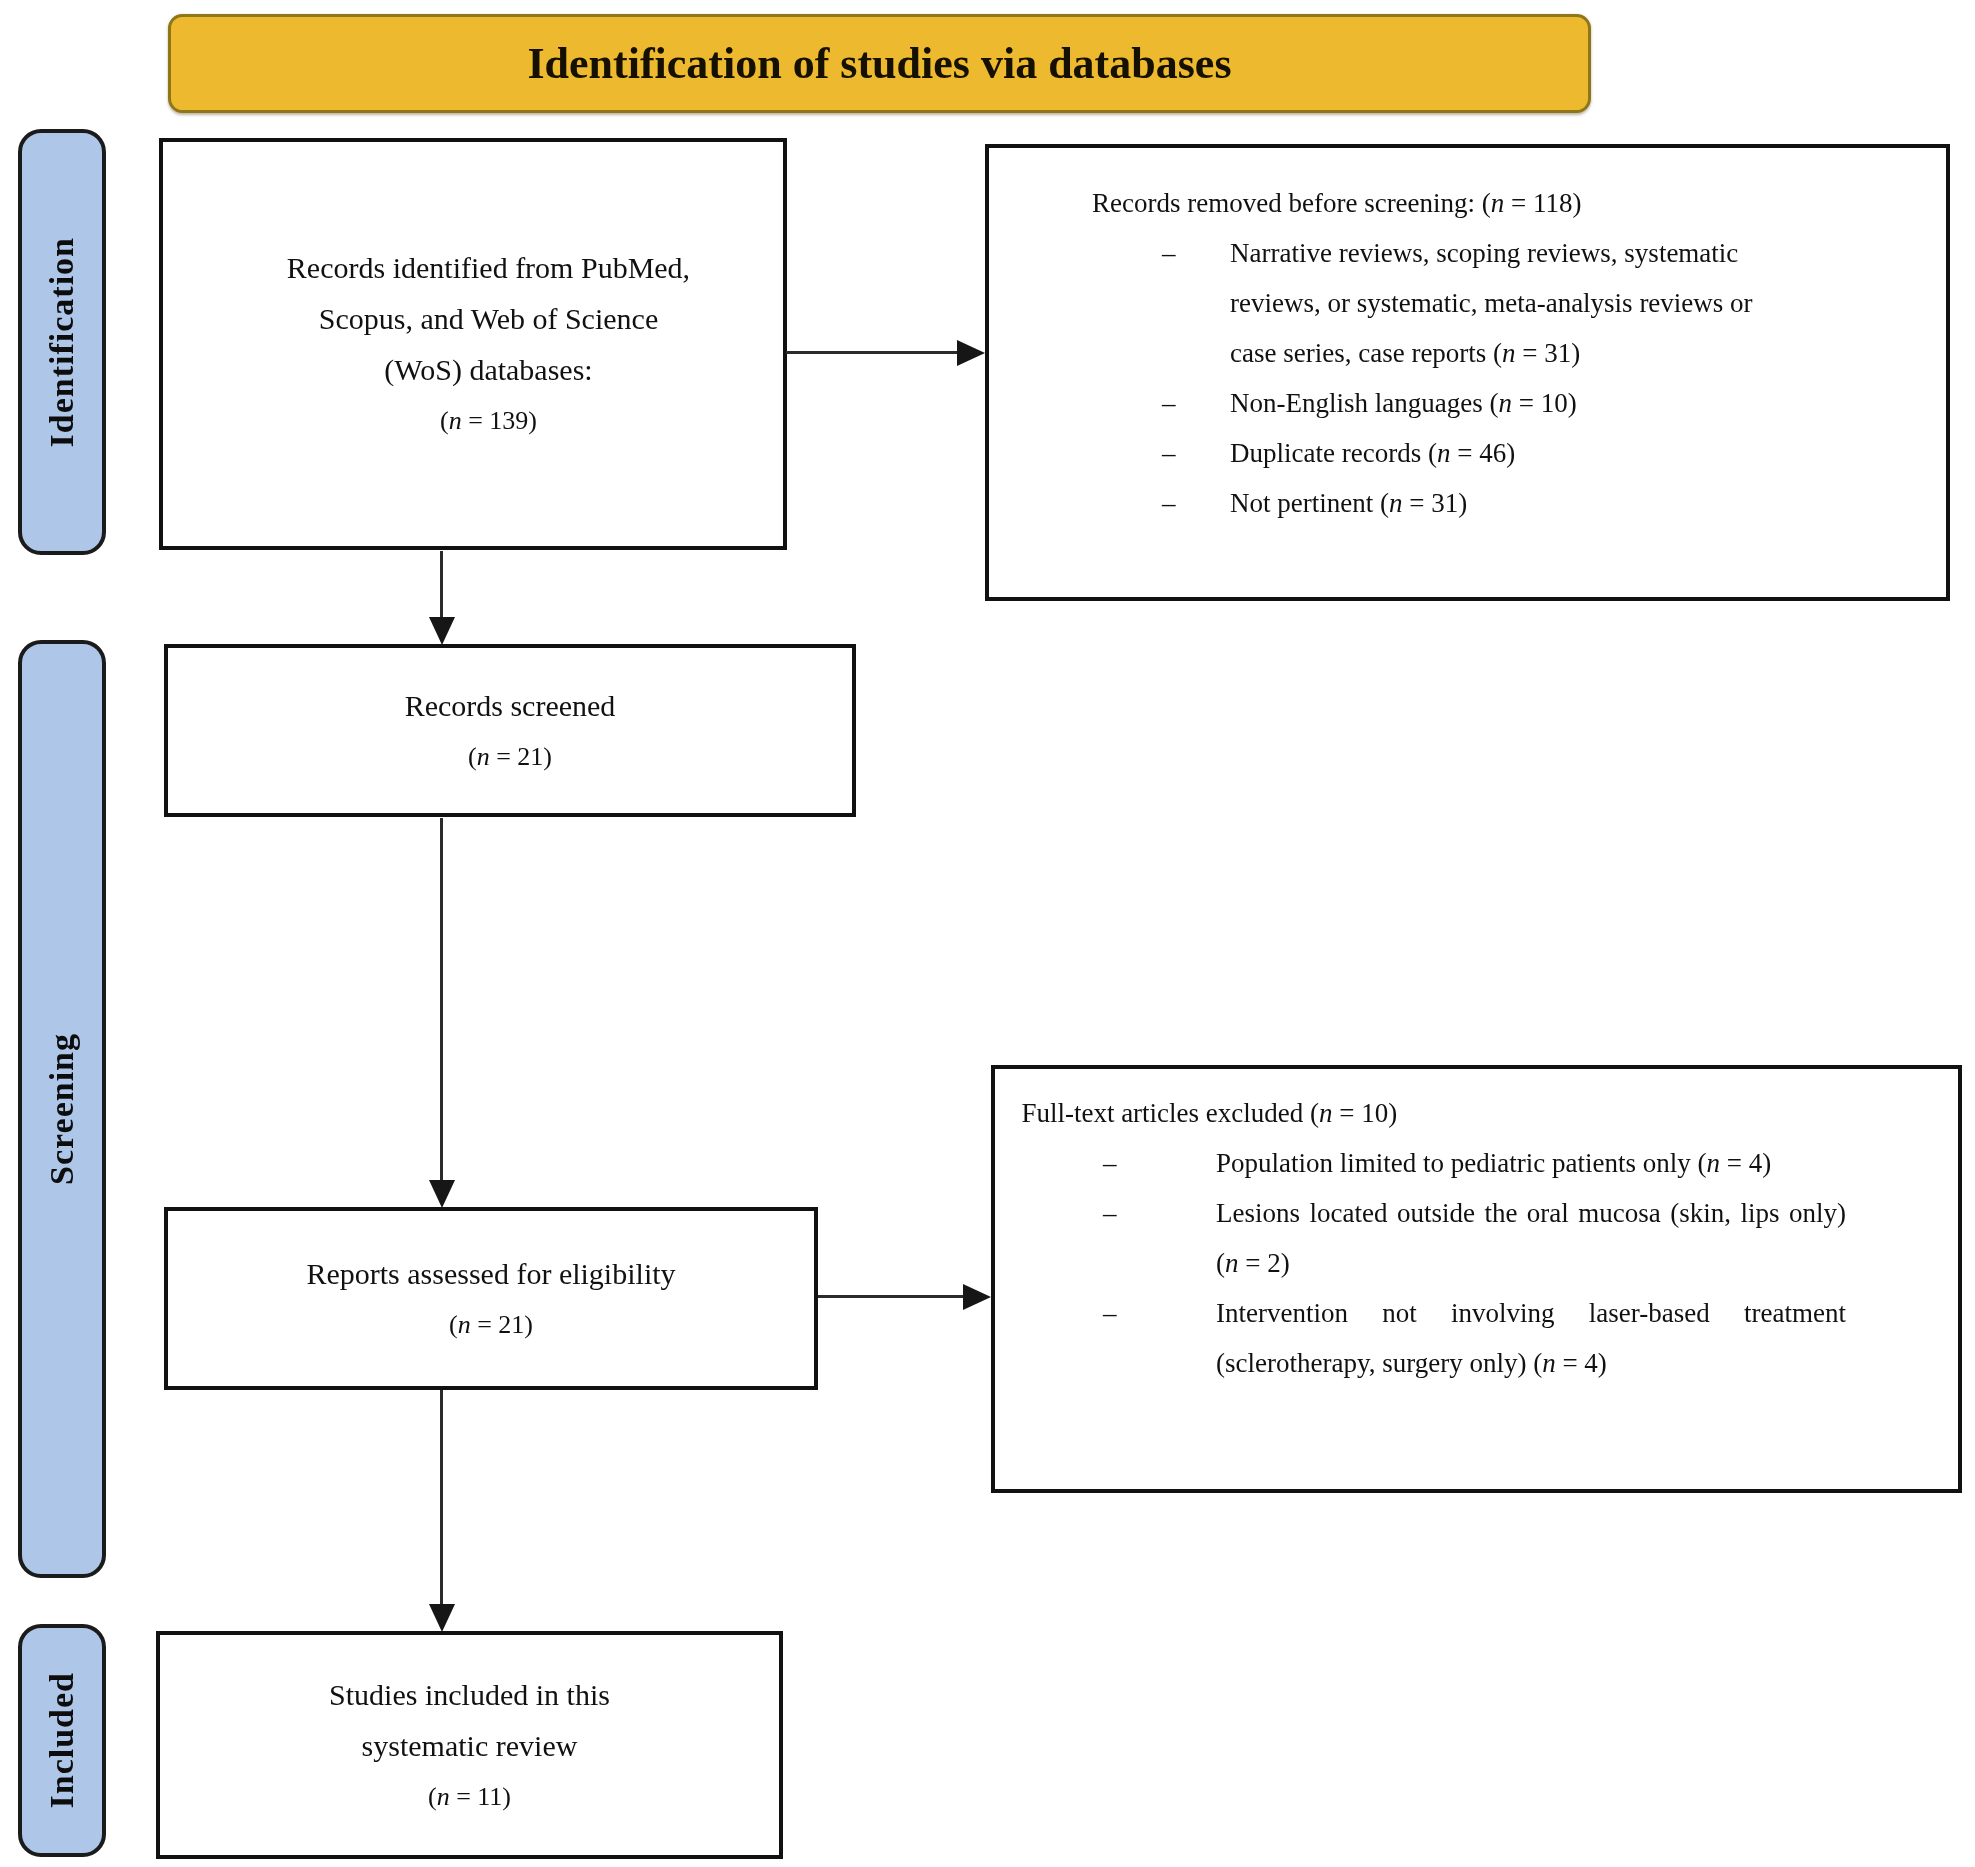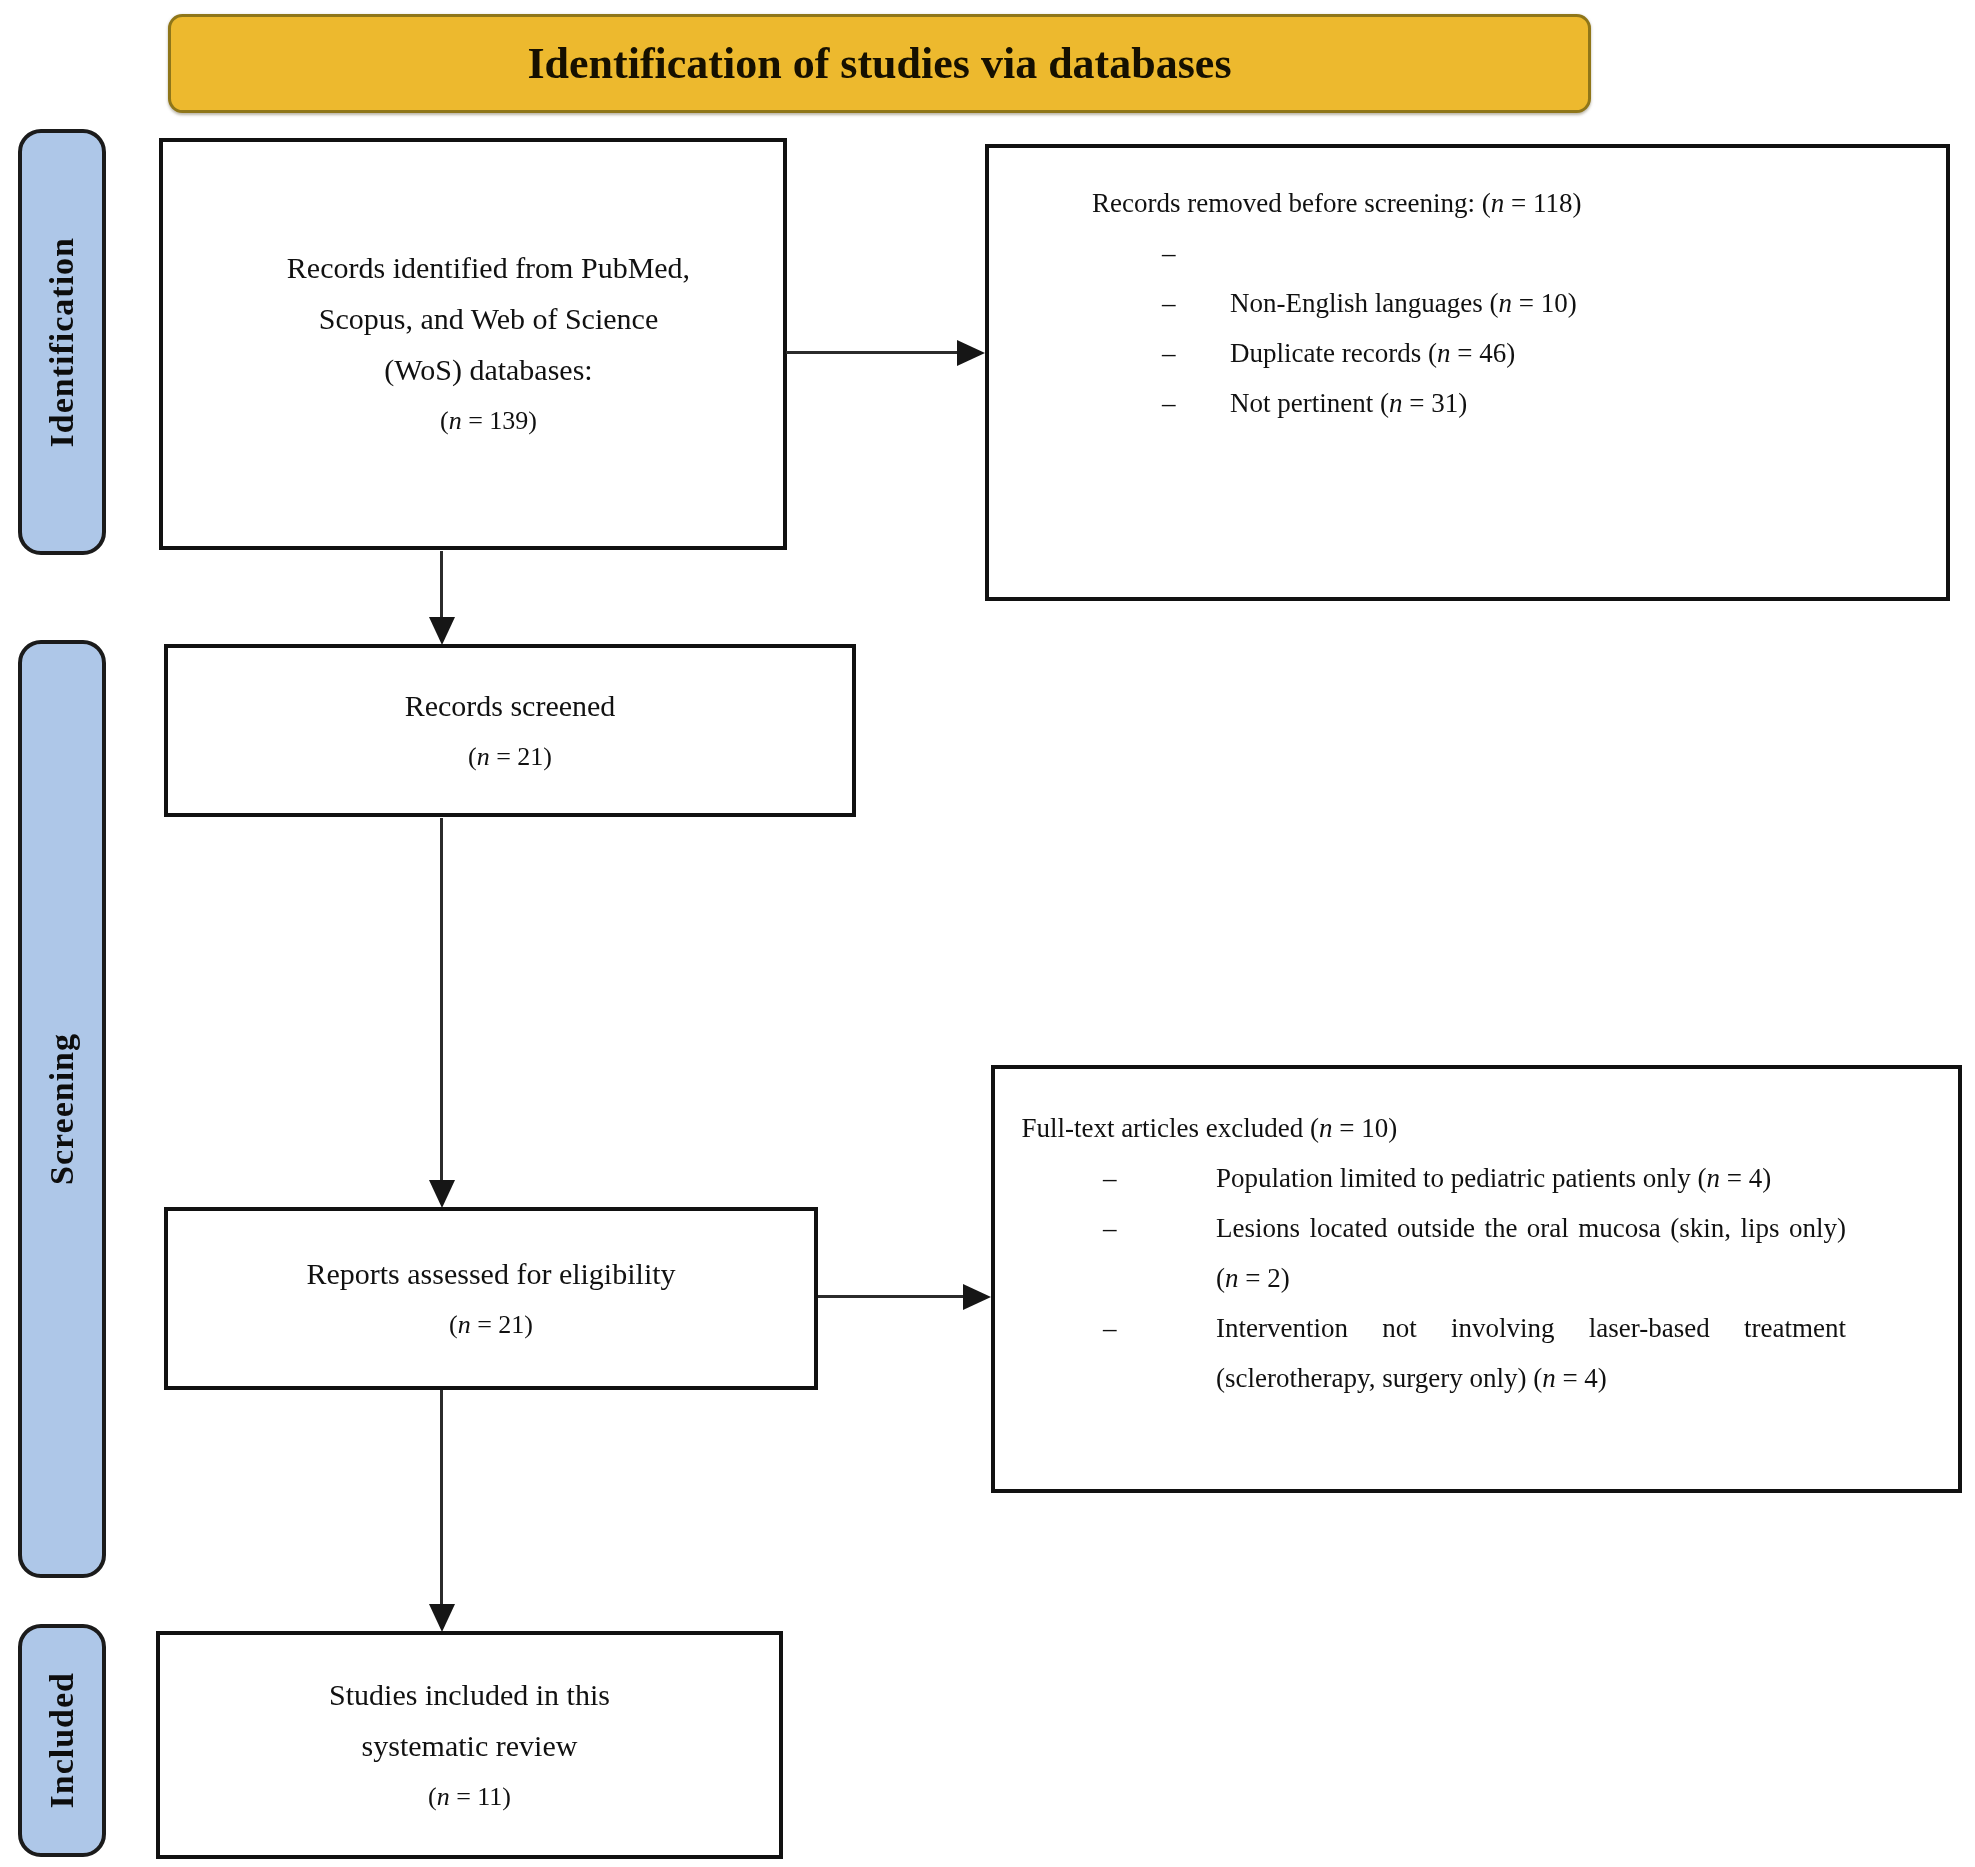--- a/index.html
+++ b/index.html
@@ -44,21 +44,21 @@
   .box-assessed   { left:164px;  top:1207px; width:654px; height:183px; }
   .box-excluded   { left:991px; top:1065px; width:971px; height:428px; }
   .box-included   { left:156px;  top:1631px; width:627px; height:228px; }
 
   .box-identified .txt { max-width:423px; }
   .box-included  .txt  { max-width:356px; }
 
   
   .listbox { font-size:27px; line-height:50px; }
   .box-removed  { padding-top:30px; }
-  .box-excluded { padding-top:34px; }
+  .box-excluded { padding-top:19px; }
   .lb-header-removed  { margin-left:103px; }
   .lb-header-excluded { margin-left:26.4px;  }
   .lb-row { display:flex; align-items:flex-start; }
   .box-removed  .lb-row { margin-left:173px; }
   .box-excluded .lb-row { margin-left:108px; }
   .dash { flex:0 0 auto; }
   .box-removed  .dash { width:68px; }
   .box-excluded .dash { width:73px; }
   .box-removed  .lb-text { max-width:543px; }
   .box-excluded .lb-text { max-width:630px; text-align:justify;margin-left:40px; }
@@ -98,20 +98,21 @@
 
   <div class="fbox centerbox box-identified">
     <div class="txt">Records identified from PubMed, Scopus, and Web of Science (WoS) databases:</div>
     <div class="count">(<i>n</i> = 139)</div>
   </div>
 
   <div class="fbox listbox box-removed">
     <div class="lb-header-removed">Records removed before screening: (<i>n</i> = 118)</div>
     <div class="lb-row">
       <span class="dash">–</span>
+      <span class="lb-text">Narrative reviews, scoping reviews, systematic reviews, or systematic, meta-analysis reviews or case series, case reports (<i>n</i> = 31)</span>
     </div>
     <div class="lb-row">
       <span class="dash">–</span>
       <span class="lb-text">Non-English languages (<i>n</i> = 10)</span>
     </div>
     <div class="lb-row">
       <span class="dash">–</span>
       <span class="lb-text">Duplicate records (<i>n</i> = 46)</span>
     </div>
     <div class="lb-row">

